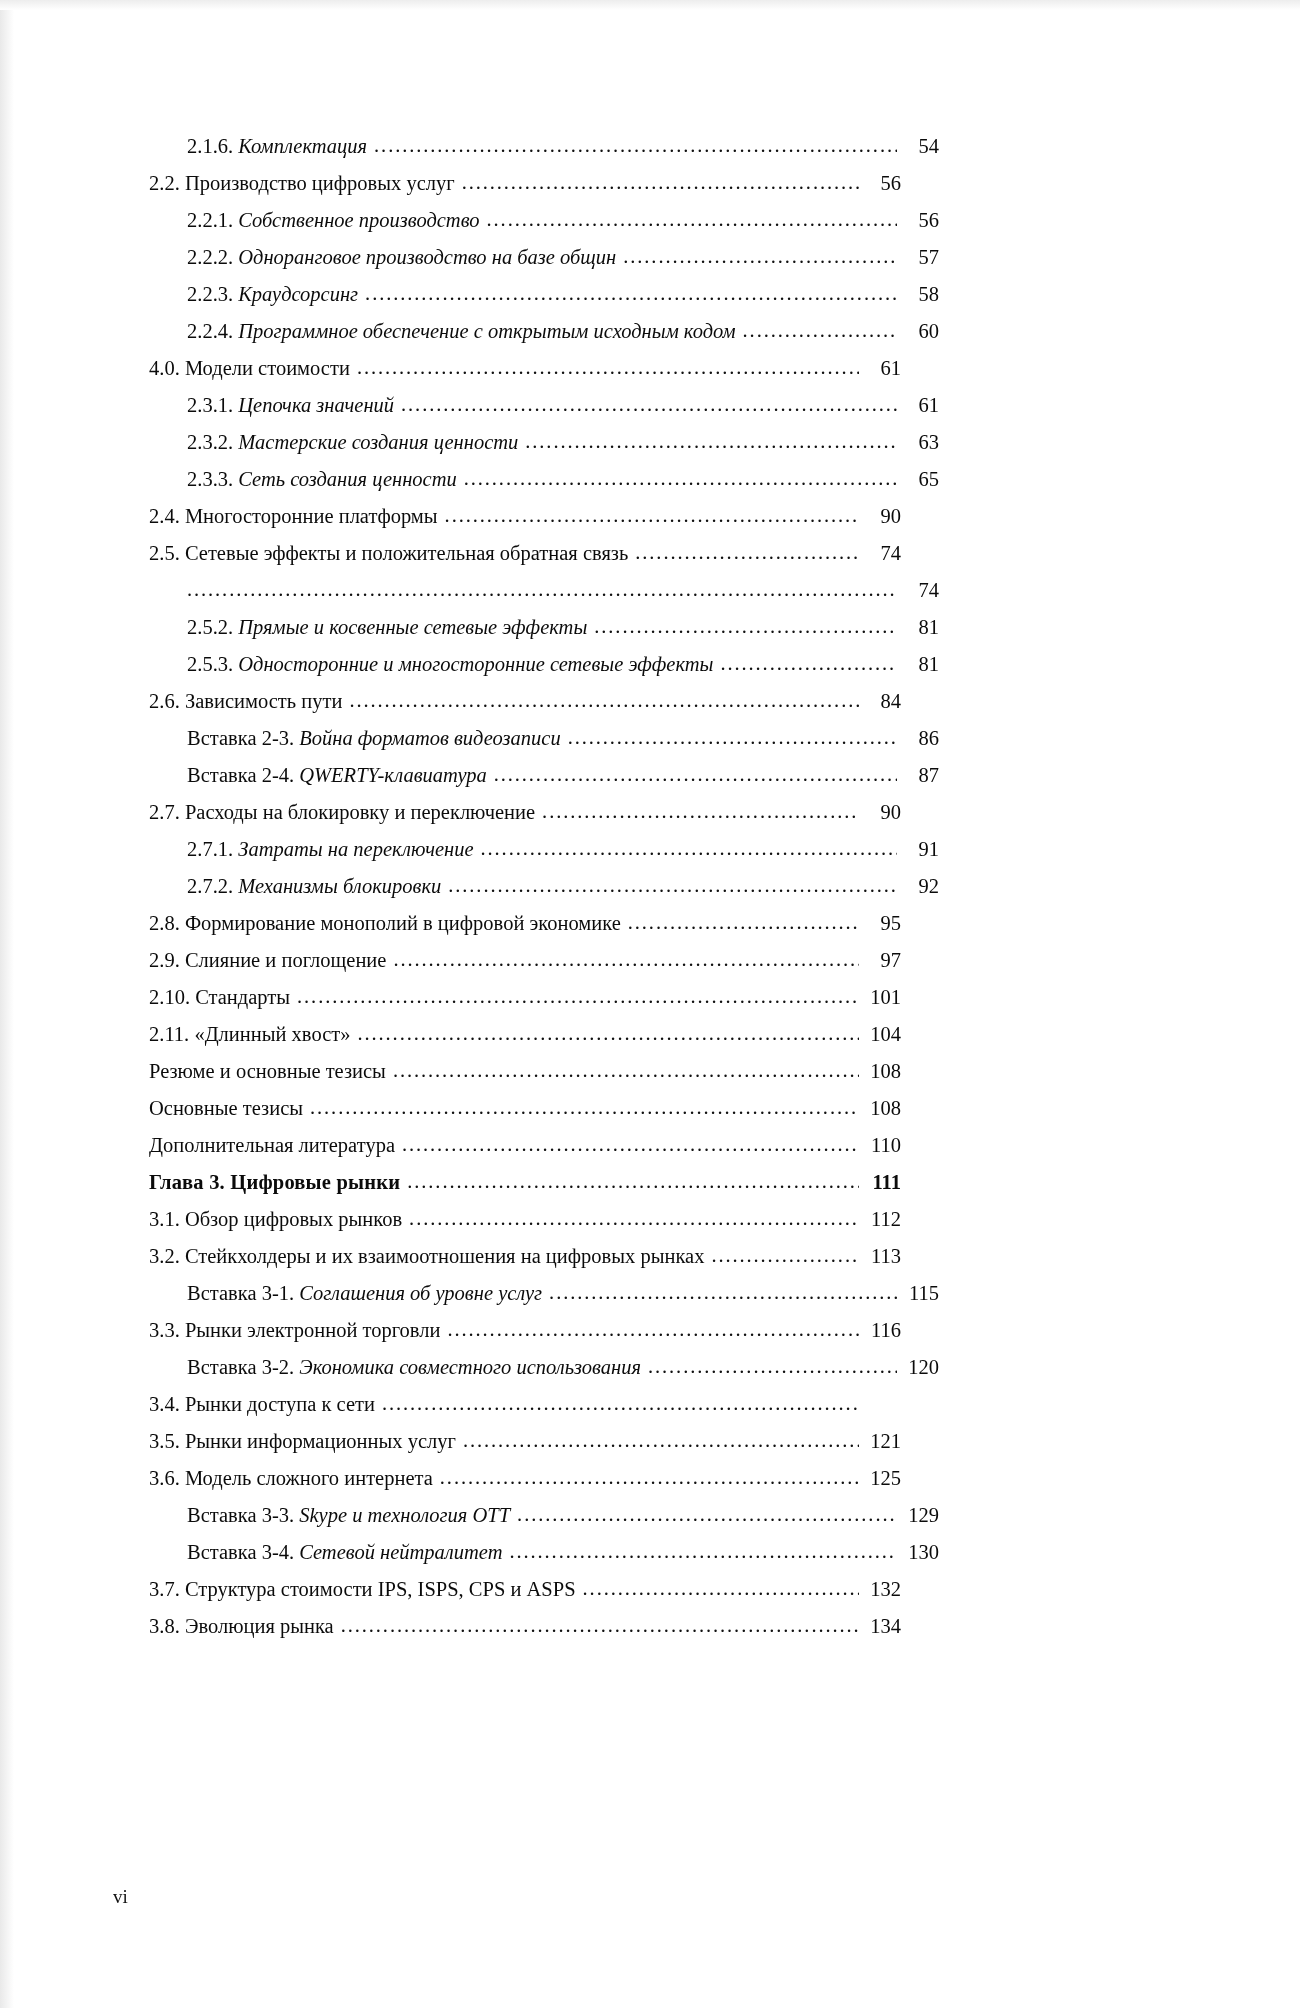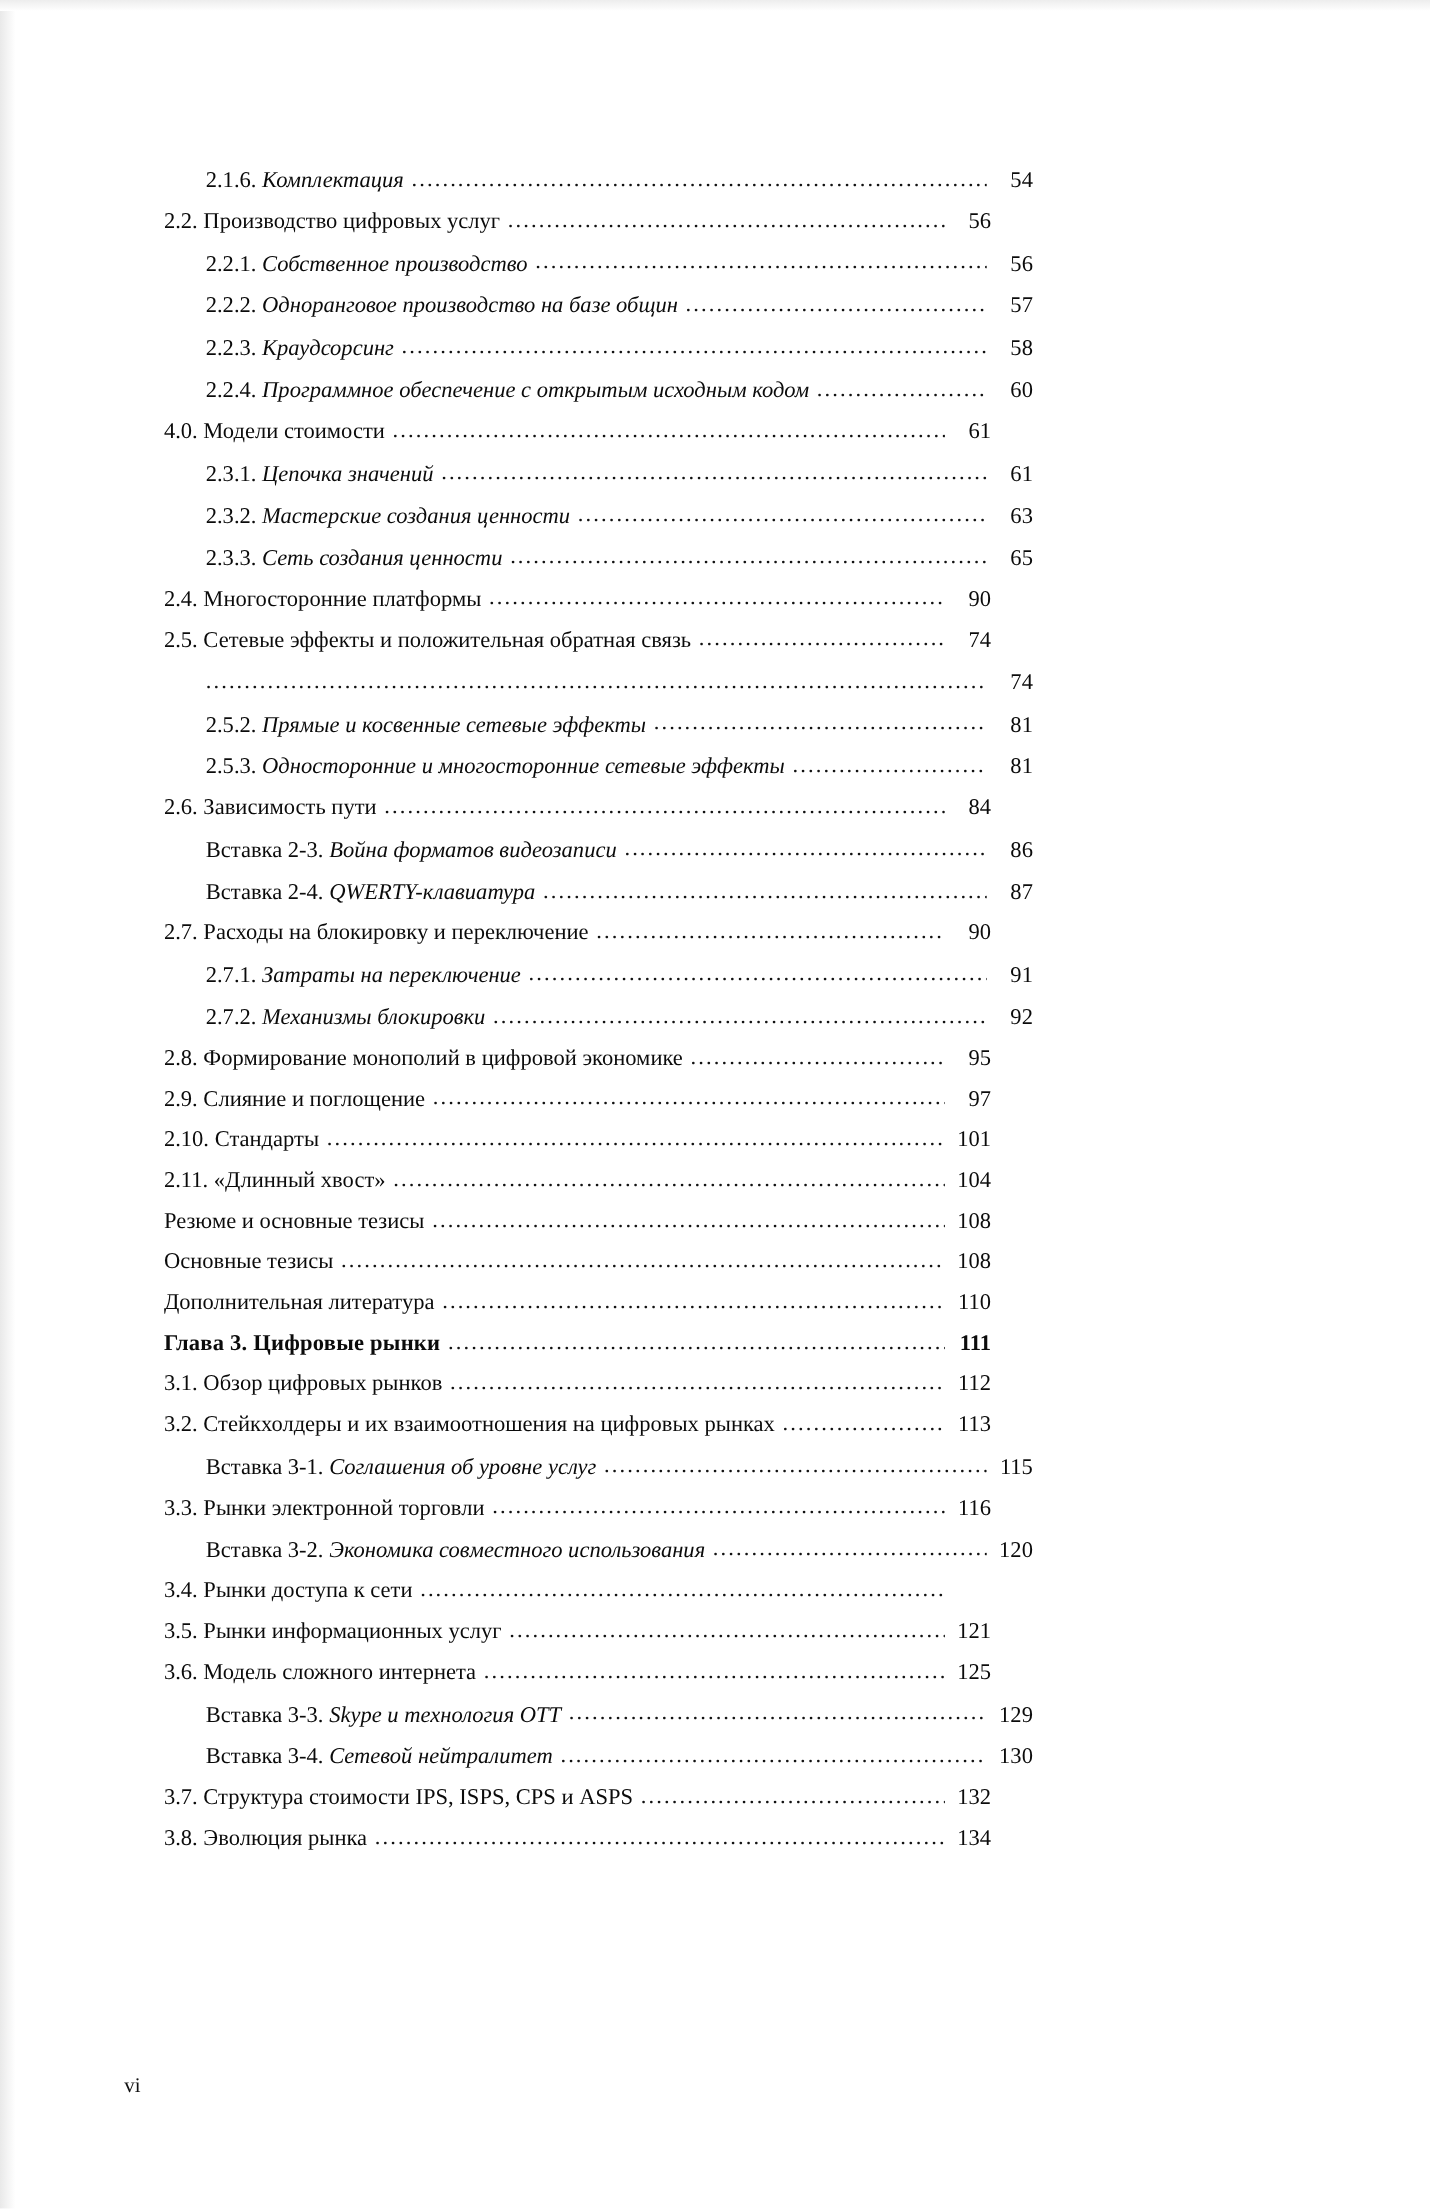--- a/index.html
+++ b/index.html
@@ -47,21 +47,21 @@
     width: 100%;
     font-size: 20.5px;
     line-height: 1.0;
     margin-bottom: 16.5px;
     white-space: nowrap;
   }
 
   
   .lvl-0 { padding-left: 0px; }     
   .lvl-1 { padding-left: 0px; }    
-  .lvl-2 { padding-left: 38px; margin-top: 18px; }    
+  .lvl-2 { padding-left: 38px; }    
 
   .label {
     flex: 0 0 auto;
     padding-right: 7px;
   }
   .label .num {
     font-style: normal;
   }
   .label .ttl-italic {
     font-style: italic;

